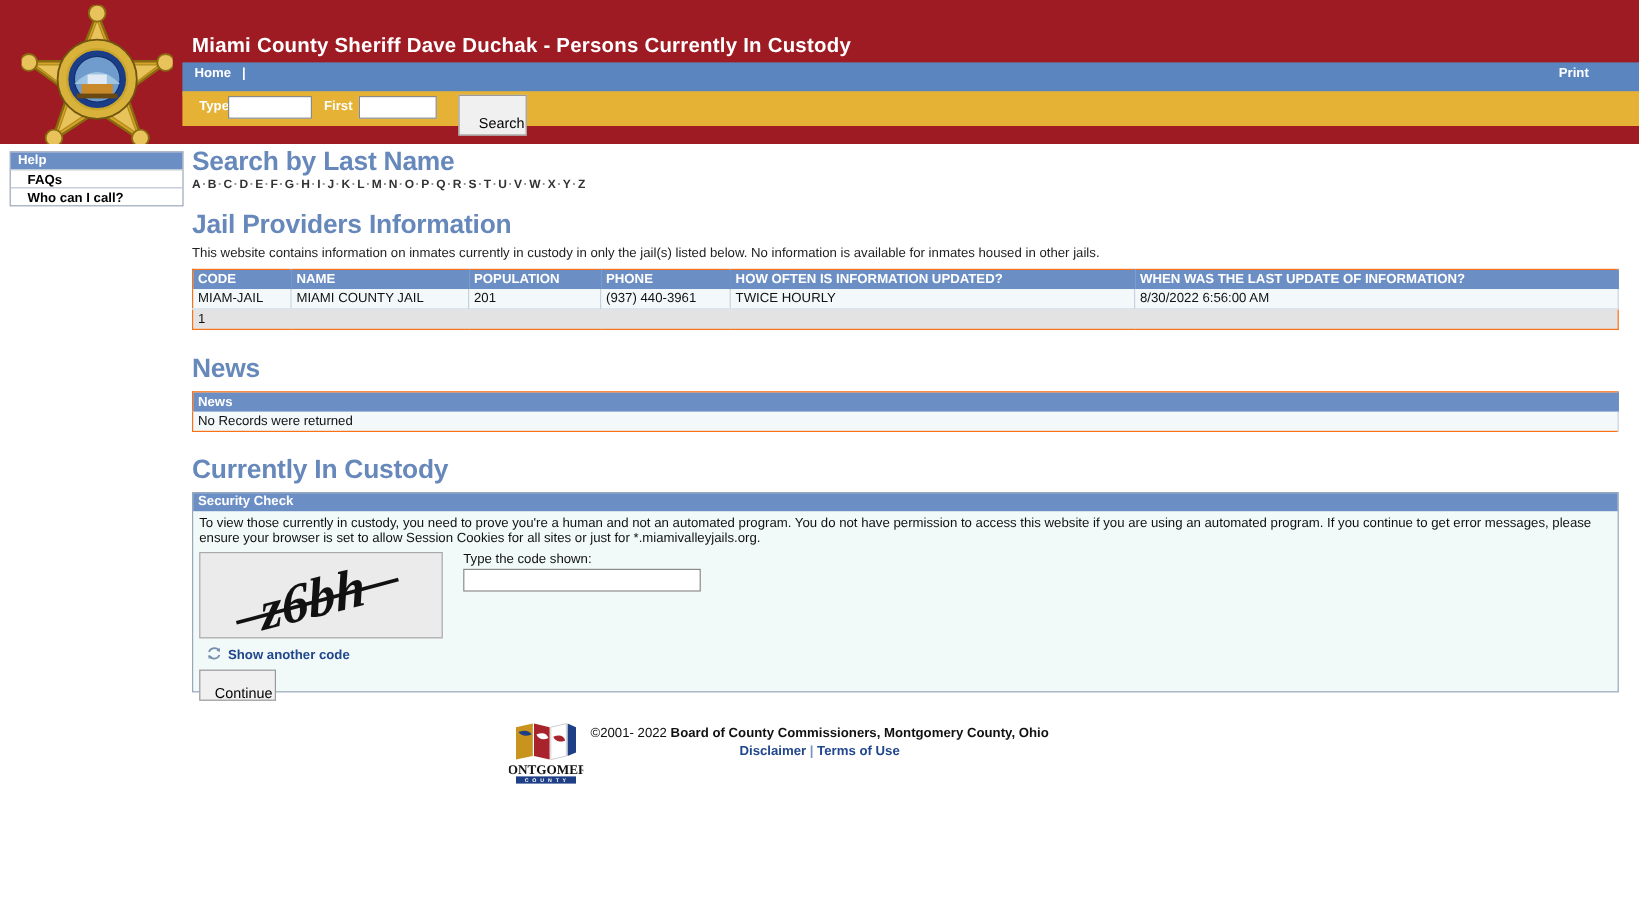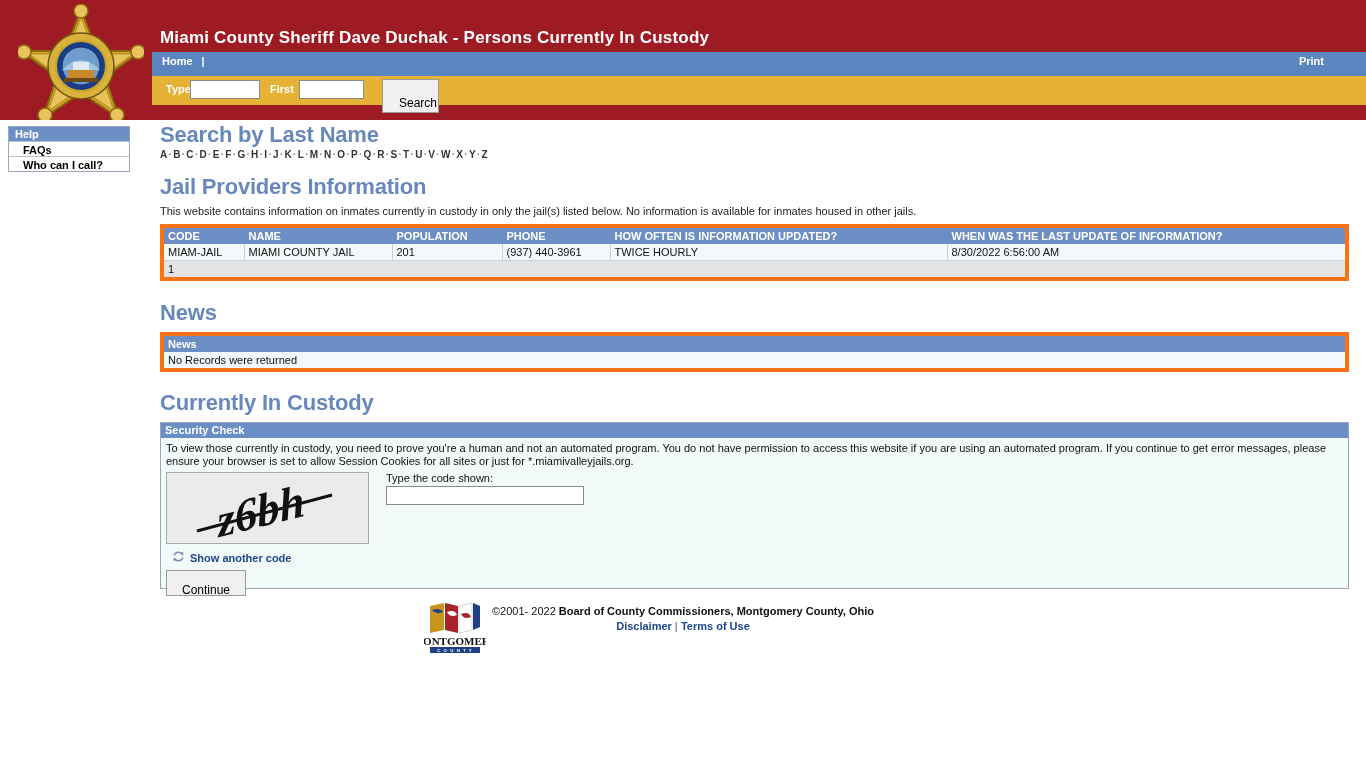--- a/index.html
+++ b/index.html
@@ -104,21 +104,21 @@
     font-size: 12px;
     color: #000;
     cursor: pointer;
     padding: 16px;
   }
 
   
   .sidebar {
     position: absolute;
     left: 8px; top: 126px;
-    width: 122px;
+    width: 145px;
     border: 1px solid #9aa7b8;
     background: #ffffff;
   }
   .sb-head {
     background: #6b8ec4;
     color: #ffffff;
     font-size: 11px;
     font-weight: bold;
     padding: 2px 0 2px 6px;
     height: 14px;
@@ -169,21 +169,21 @@
     font-size: 11px;
     color: #222222;
     line-height: 14px;
   }
 
   
   table.grid {
     border-collapse: collapse;
     width: 1189px;
     margin-top: 6px;
-    border: 4px solid #f97316;
+    border: 1px solid #f97316;
     table-layout: fixed;
   }
   table.grid th {
     background: #6b8ec4;
     color: #ffffff;
     font-size: 11px;
     font-weight: bold;
     text-align: left;
     padding: 2px 0 2px 4px;
     height: 15px;
@@ -278,21 +278,21 @@
     color: #20468c;
     cursor: pointer;
     text-decoration: none;
     display: flex;
     align-items: center;
     gap: 5px;
   }
   .continue-btn {
     position: absolute;
     left: 0px; top: 98px;
-    width: 80px; height: 22px;
+    width: 64px; height: 22px;
     background: #f0f0f0;
     border: 1px solid #9a9a9a;
     font-family: "Liberation Sans", sans-serif;
     font-size: 12px;
     color: #000;
     cursor: pointer;
     padding: 12px;
   }
 
   

